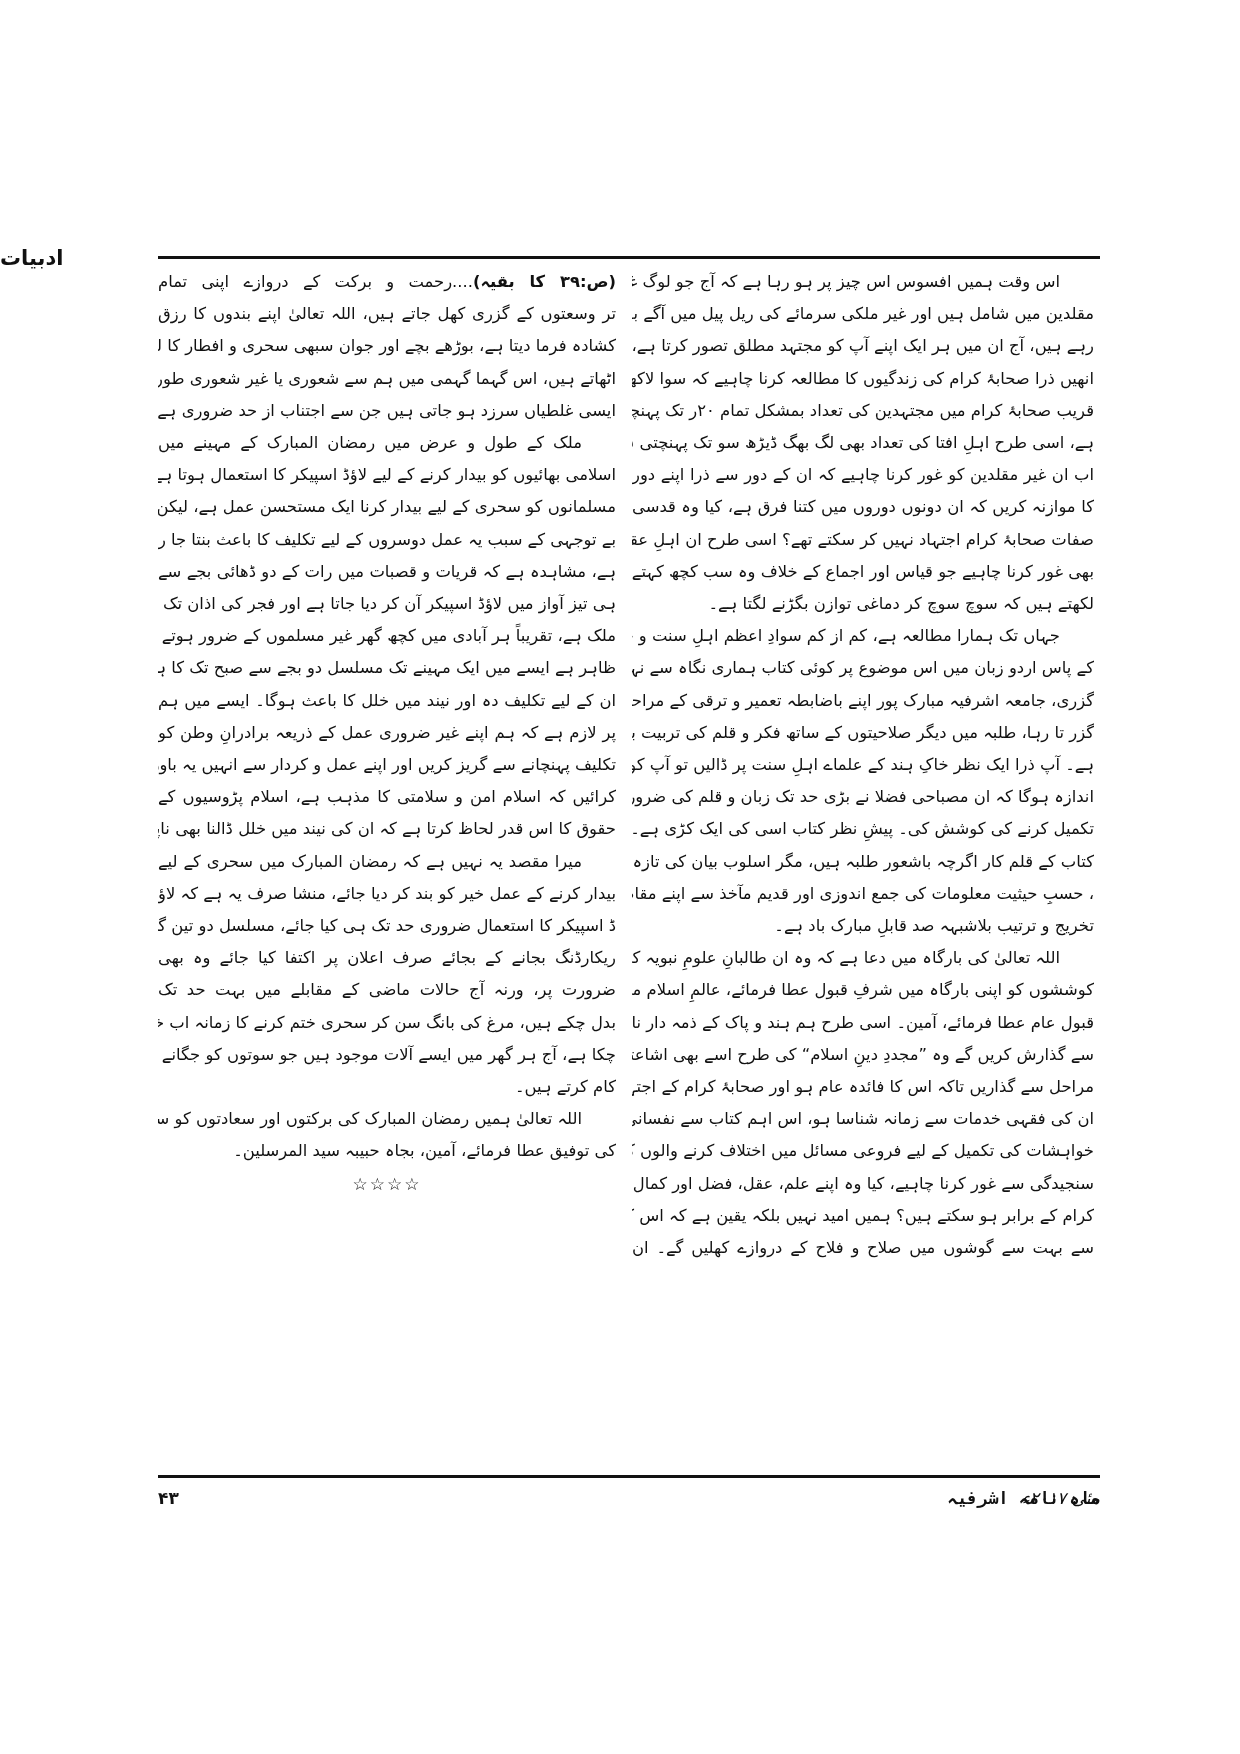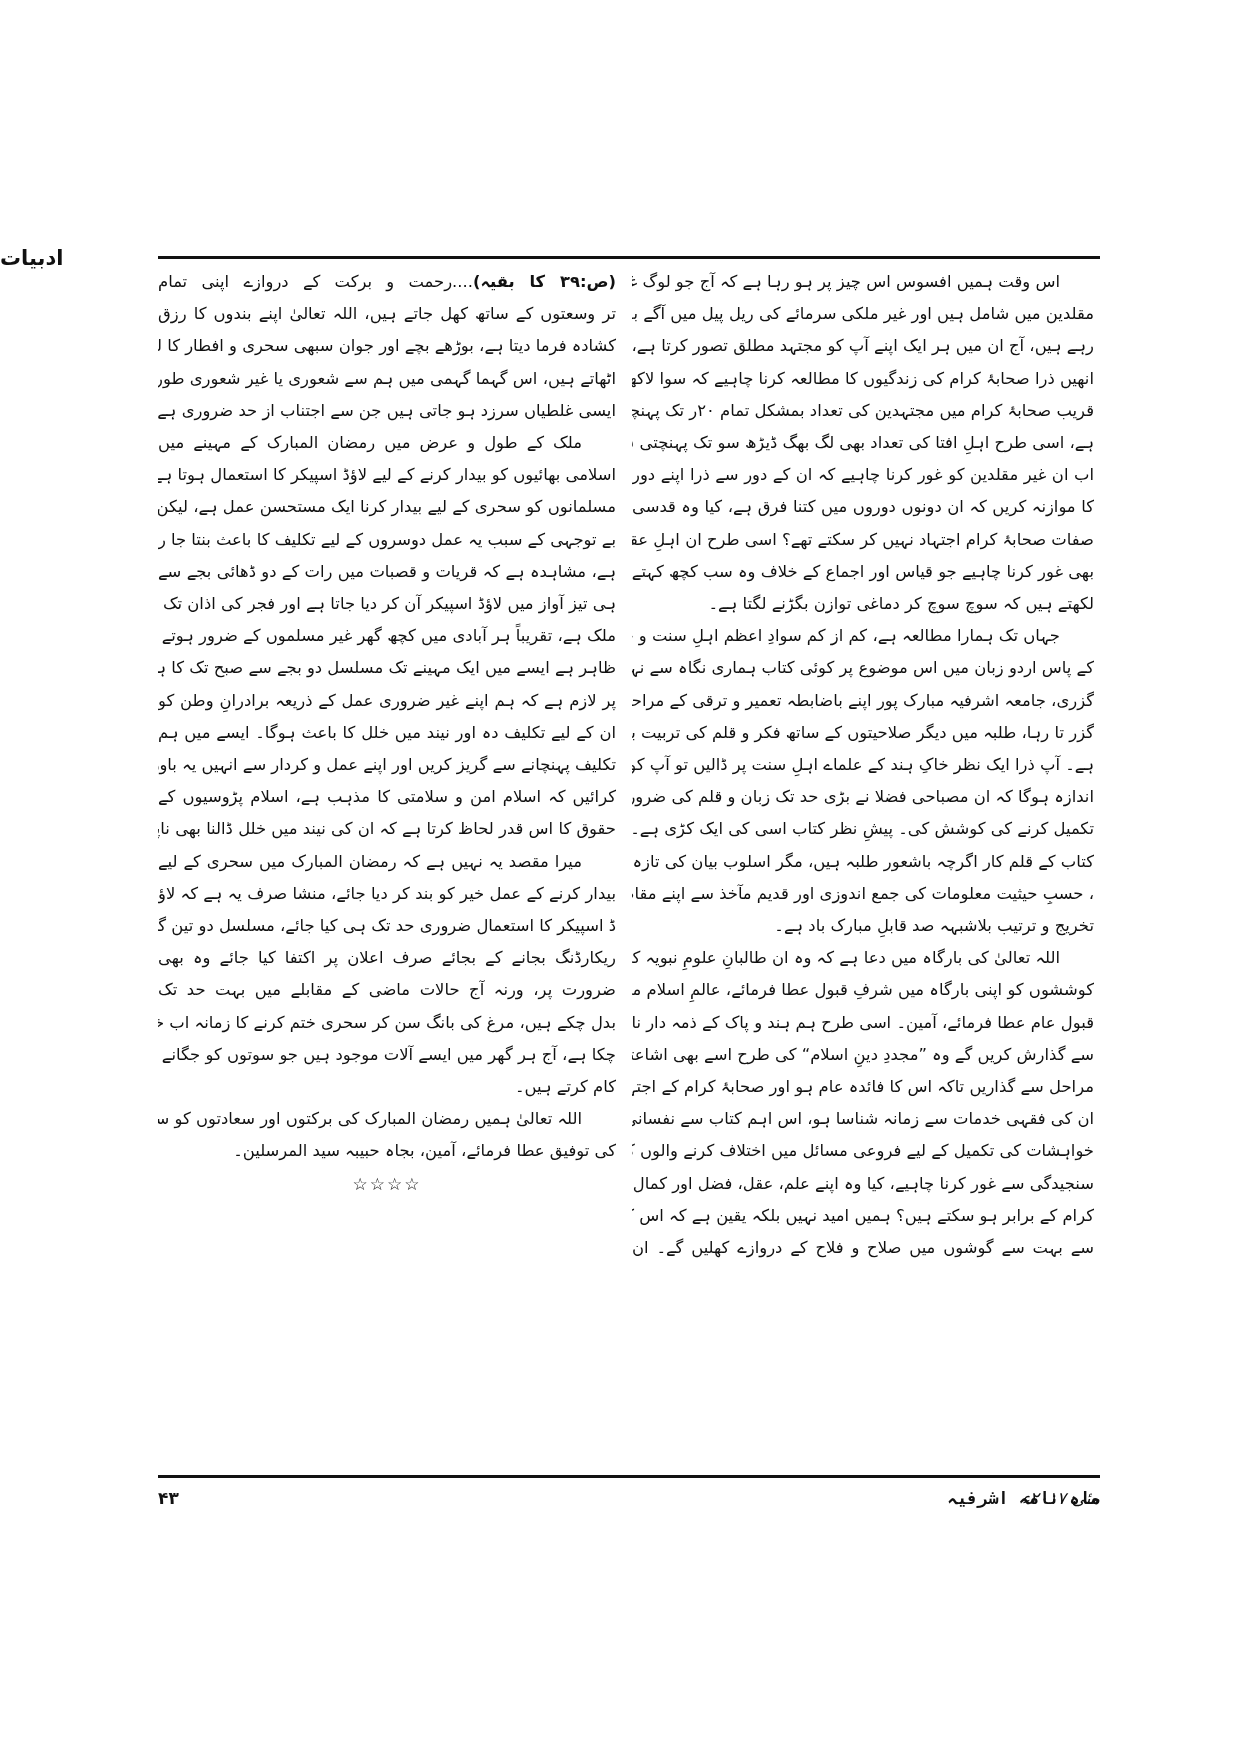--- a/index.html
+++ b/index.html
@@ -59,34 +59,34 @@
     <span class="line">مراحل سے گذاریں تاکہ اس کا فائدہ عام ہو اور صحابۂ کرام کے اجتہادات اور</span>
     <span class="line">ان کی فقہی خدمات سے زمانہ شناسا ہو، اس اہم کتاب سے نفسانی</span>
     <span class="line">خواہشات کی تکمیل کے لیے فروعی مسائل میں اختلاف کرنے والوں کو بھی</span>
     <span class="line">سنجیدگی سے غور کرنا چاہیے، کیا وہ اپنے علم، عقل، فضل اور کمال میں صحابۂ</span>
     <span class="line">کرام کے برابر ہو سکتے ہیں؟ ہمیں امید نہیں بلکہ یقین ہے کہ اس کتاب</span>
     <span class="line">سے بہت سے گوشوں میں صلاح و فلاح کے دروازے کھلیں گے۔ ان</span>
   </div>
 
   <div class="col col-left">
     <span class="line"><span class="bold-lead">(ص:۳۹ کا بقیہ)</span><span>....رحمت و برکت کے دروازے اپنی تمام</span></span>
-    <span class="line">تر وسعتوں کے ساتھ کھل جاتے ہیں، اللہ تعالیٰ اپنے بندوں کا رزق</span>
+    <span class="line">تر وسعتوں کے گزری کھل جاتے ہیں، اللہ تعالیٰ اپنے بندوں کا رزق</span>
     <span class="line">کشادہ فرما دیتا ہے، بوڑھے بچے اور جوان سبھی سحری و افطار کا لطف</span>
     <span class="line">اٹھاتے ہیں، اس گہما گہمی میں ہم سے شعوری یا غیر شعوری طور پر کچھ</span>
     <span class="line last">ایسی غلطیاں سرزد ہو جاتی ہیں جن سے اجتناب از حد ضروری ہے۔</span>
     <span class="line indent">ملک کے طول و عرض میں رمضان المبارک کے مہینے میں</span>
     <span class="line">اسلامی بھائیوں کو بیدار کرنے کے لیے لاؤڈ اسپیکر کا استعمال ہوتا ہے،</span>
     <span class="line">مسلمانوں کو سحری کے لیے بیدار کرنا ایک مستحسن عمل ہے، لیکن ہماری</span>
     <span class="line">بے توجہی کے سبب یہ عمل دوسروں کے لیے تکلیف کا باعث بنتا جا رہا</span>
     <span class="line">ہے، مشاہدہ ہے کہ قریات و قصبات میں رات کے دو ڈھائی بجے سے</span>
     <span class="line">ہی تیز آواز میں لاؤڈ اسپیکر آن کر دیا جاتا ہے اور فجر کی اذان تک یہ</span>
     <span class="line">ملک ہے، تقریباً ہر آبادی میں کچھ گھر غیر مسلموں کے ضرور ہوتے ہیں،</span>
     <span class="line">ظاہر ہے ایسے میں ایک مہینے تک مسلسل دو بجے سے صبح تک کا ہنگامہ</span>
+    <span class="line">ان کے لیے تکلیف دہ اور نیند میں خلل کا باعث ہوگا۔ ایسے میں ہم</span>
     <span class="line">پر لازم ہے کہ ہم اپنے غیر ضروری عمل کے ذریعہ برادرانِ وطن کو</span>
-    <span class="line">ان کے لیے تکلیف دہ اور نیند میں خلل کا باعث ہوگا۔ ایسے میں ہم</span>
     <span class="line">تکلیف پہنچانے سے گریز کریں اور اپنے عمل و کردار سے انہیں یہ باور</span>
     <span class="line">کرائیں کہ اسلام امن و سلامتی کا مذہب ہے، اسلام پڑوسیوں کے</span>
     <span class="line">حقوق کا اس قدر لحاظ کرتا ہے کہ ان کی نیند میں خلل ڈالنا بھی ناپسند</span>
     <span class="line indent">میرا مقصد یہ نہیں ہے کہ رمضان المبارک میں سحری کے لیے</span>
     <span class="line">بیدار کرنے کے عمل خیر کو بند کر دیا جائے، منشا صرف یہ ہے کہ لاؤ</span>
     <span class="line">ڈ اسپیکر کا استعمال ضروری حد تک ہی کیا جائے، مسلسل دو تین گھنٹے تک</span>
     <span class="line">ریکارڈنگ بجانے کے بجائے صرف اعلان پر اکتفا کیا جائے وہ بھی</span>
     <span class="line">ضرورت پر، ورنہ آج حالات ماضی کے مقابلے میں بہت حد تک</span>
     <span class="line">بدل چکے ہیں، مرغ کی بانگ سن کر سحری ختم کرنے کا زمانہ اب ختم ہو</span>
     <span class="line">چکا ہے، آج ہر گھر میں ایسے آلات موجود ہیں جو سوتوں کو جگانے کا</span>

